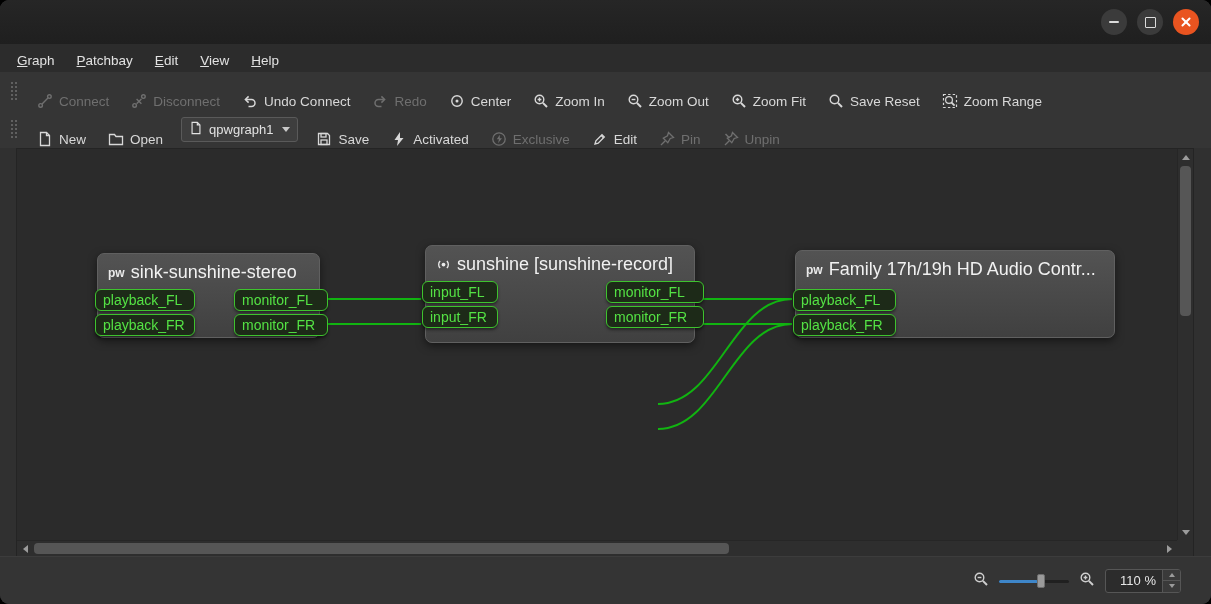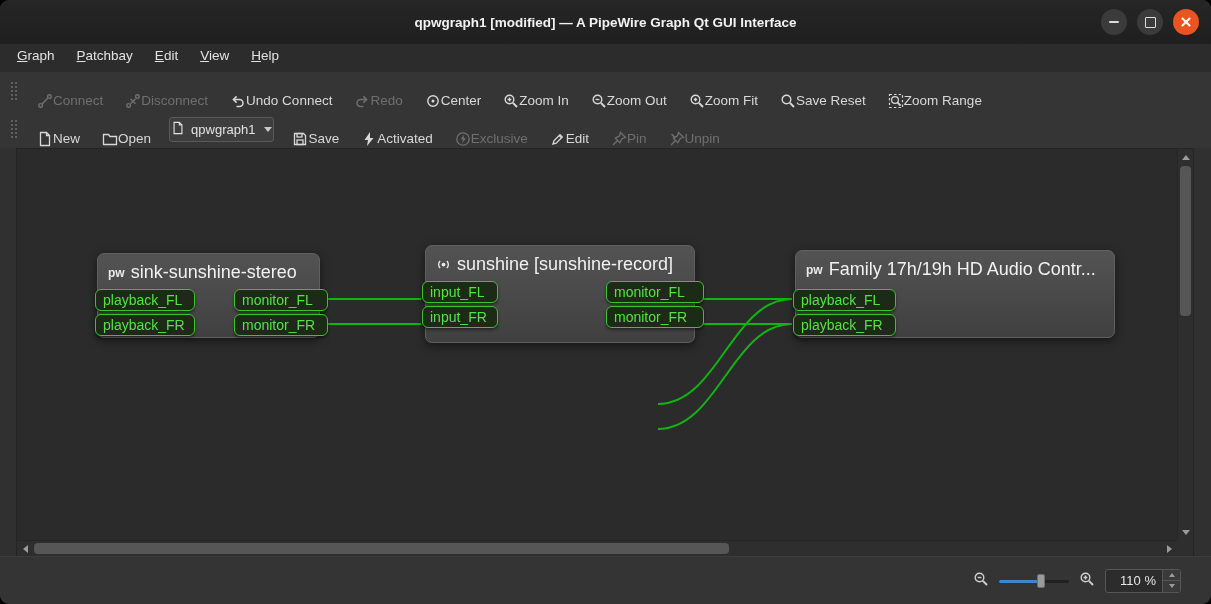--- a/index.html
+++ b/index.html
@@ -13,33 +13,33 @@
   .wbtn{width:26px;height:26px;border-radius:50%;background:#3b3b3b;display:flex;align-items:center;justify-content:center;cursor:default;position:relative;}
   .wbtn.close{background:#e95420;}
   .glyph-min{width:10px;height:2px;background:#dcdcdc;border-radius:1px;}
   .glyph-max{width:9px;height:9px;border:1.5px solid #dcdcdc;border-radius:1px;}
   .glyph-close{position:relative;width:12px;height:12px;}
   .glyph-close::before,.glyph-close::after{content:"";position:absolute;left:5px;top:0;width:2px;height:12px;background:#fff;border-radius:1px;}
   .glyph-close::before{transform:rotate(45deg);}
   .glyph-close::after{transform:rotate(-45deg);}
 
   
-  .menubar{position:absolute;left:0;top:44px;right:0;height:28px;background:#2c2c2c;display:flex;align-items:flex-start;padding-left:6px;border-bottom:1px solid #272727;}
+  .menubar{position:absolute;left:0;top:44px;right:0;height:28px;background:#2c2c2c;display:flex;align-items:flex-end;padding-left:6px;border-bottom:1px solid #272727;}
   .menu-item{display:inline-block;color:#e2e2e2;font-size:13.5px;padding:4px 11px;border-radius:3px;}
   .menu-item::first-letter{text-decoration:underline;}
 
   
   .toolbar{position:absolute;left:0;right:0;height:38px;background:#353535;display:flex;align-items:center;gap:2px;padding-left:8px;}
   .toolbar1{top:72px;border-bottom:1px solid #2c2c2c;}
   .toolbar2{top:110px;border-bottom:1px solid #2a2a2a;}
   .tb-handle{width:7px;height:22px;margin:0 8px 0 2px;background-image:radial-gradient(#606060 1px,transparent 1.2px);background-size:4px 4px;background-position:0 1px;}
-  .tb{display:inline-flex;align-items:flex-start;background:transparent;border:0;color:#d8d8d8;font-size:13.5px;font-family:inherit;padding:5px 10px;border-radius:3px;margin-top:20px;}
+  .tb{display:inline-flex;align-items:center;gap:6px;background:transparent;border:0;color:#d8d8d8;font-size:13.5px;font-family:inherit;padding:5px 10px;border-radius:3px;margin-top:20px;}
   .tb.disabled{color:#6f6f6f;}
   .tb svg{display:block;}
-  .combo{display:inline-flex;align-items:center;gap:6px;background:#3e3e3e;border:1px solid #5a5a5a;border-radius:3px;color:#e2e2e2;font-size:13px;padding:3px 1px;margin:0 6px;}
+  .combo{display:inline-flex;align-items:center;gap:6px;background:#3e3e3e;border:1px solid #5a5a5a;border-radius:3px;color:#e2e2e2;font-size:13px;padding:3px 7px;margin:0 6px;}
   .chev-down{width:0;height:0;border-left:4px solid transparent;border-right:4px solid transparent;border-top:5px solid #c9c9c9;margin-left:3px;}
 
   
   .main{position:absolute;left:0;right:0;top:148px;bottom:47px;background:#303030;}
   .graphview{position:absolute;left:16px;right:17px;top:0;bottom:0;border:1px solid #242424;background:#2b2b2b;box-sizing:border-box;}
   .viewport{position:absolute;left:0;top:0;right:16px;bottom:16px;overflow:hidden;background:#2b2b2b;}
   .connections{position:absolute;left:0;top:0;}
 
   .node{position:absolute;background:linear-gradient(#535353,#404040);border:1px solid #606060;border-radius:7px;box-shadow:0 3px 8px rgba(0,0,0,.5);box-sizing:border-box;}
   .node-header{display:flex;align-items:center;gap:6px;padding:8px 10px 0 10px;color:#f1f1f1;}
@@ -72,21 +72,20 @@
   .spin-btns{display:flex;flex-direction:column;border-left:1px solid #565656;width:17px;background:#3a3a3a;}
   .spin-btn{flex:1;display:flex;align-items:center;justify-content:center;}
   .spin-btn + .spin-btn{border-top:1px solid #565656;}
 </style>
 </head>
 <body>
 
 <div class="window">
 
   <div class="titlebar">
-    <div class="title">qpwgraph1 [modified] — A PipeWire Graph Qt GUI Interface</div>
     <div class="winctl">
       <div class="wbtn">
           <span class="glyph-min"></span>
         </div>
       <div class="wbtn">
           <span class="glyph-max"></span>
         </div>
       <div class="wbtn close">
           <span class="glyph-close"></span>
         </div>

